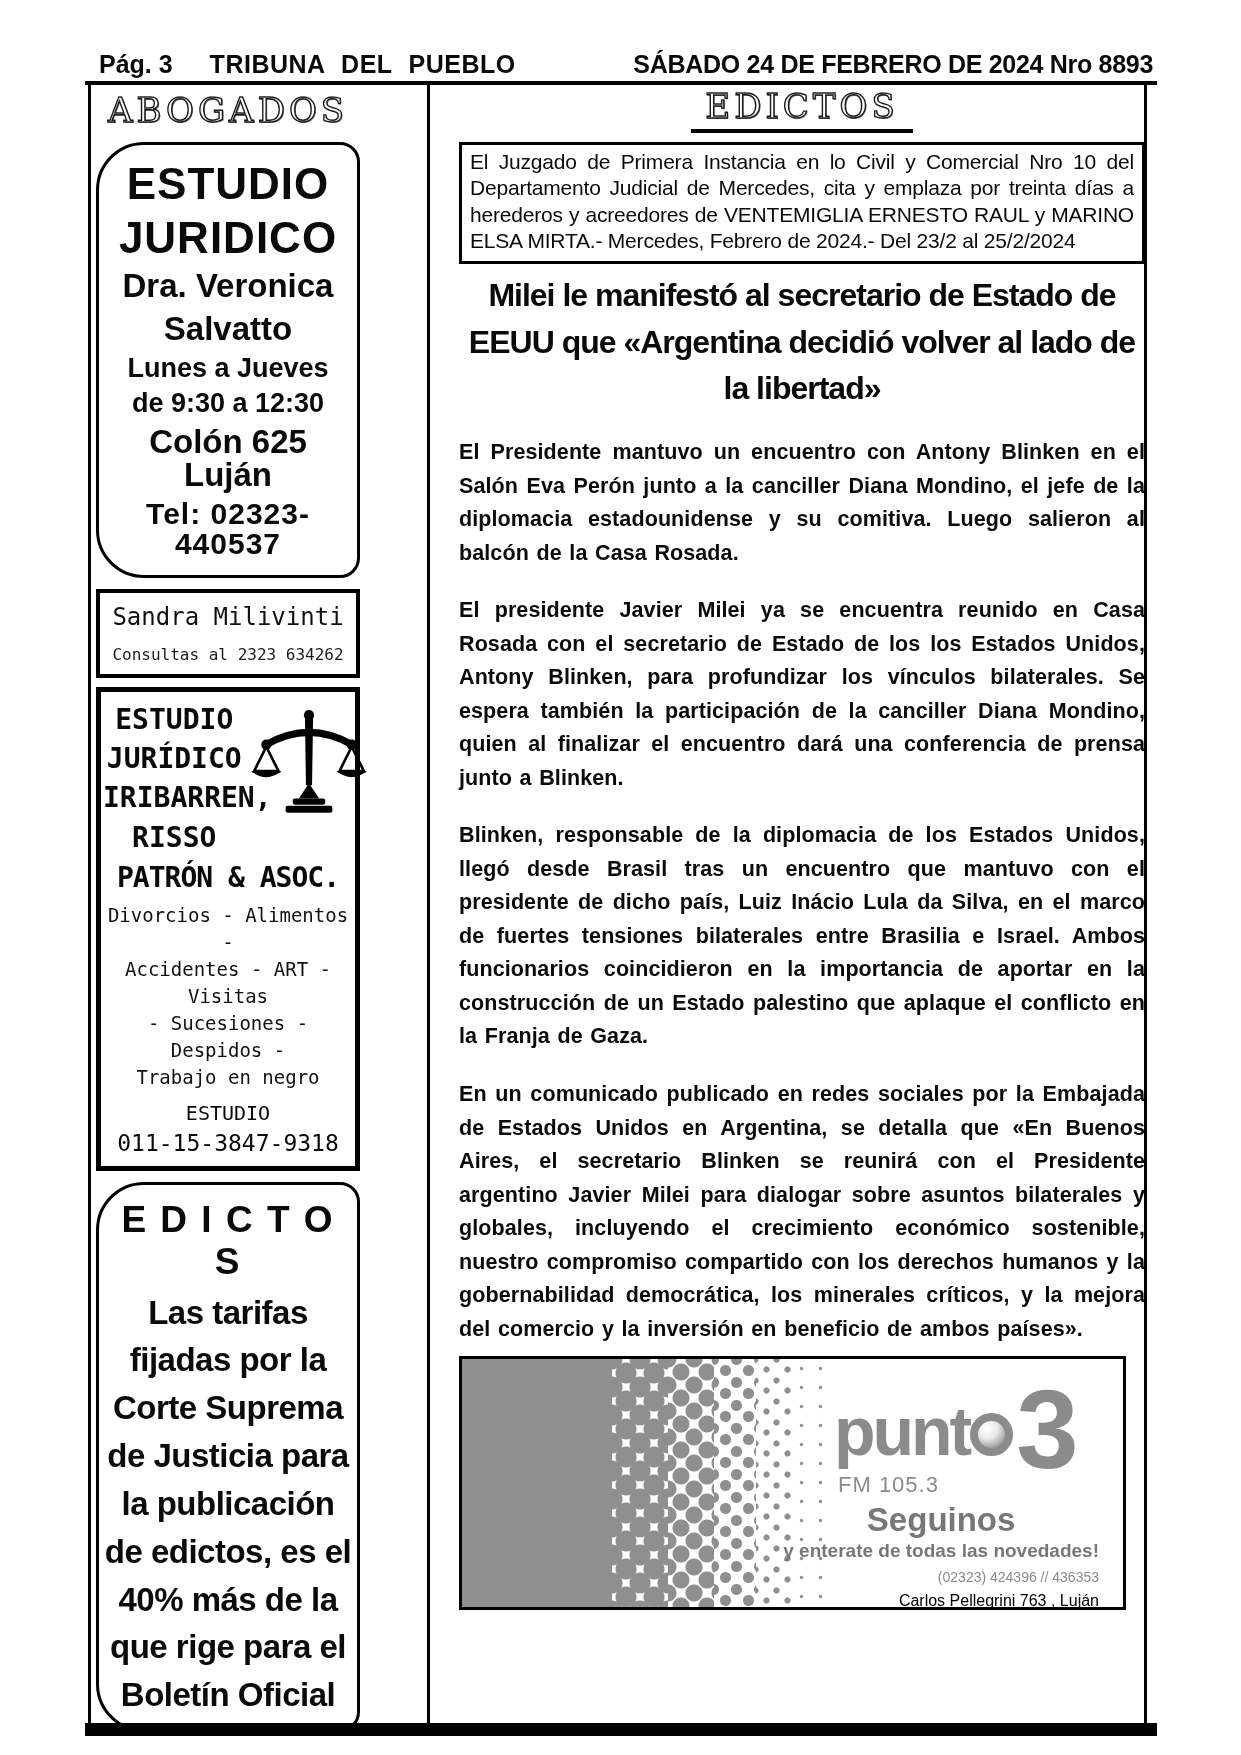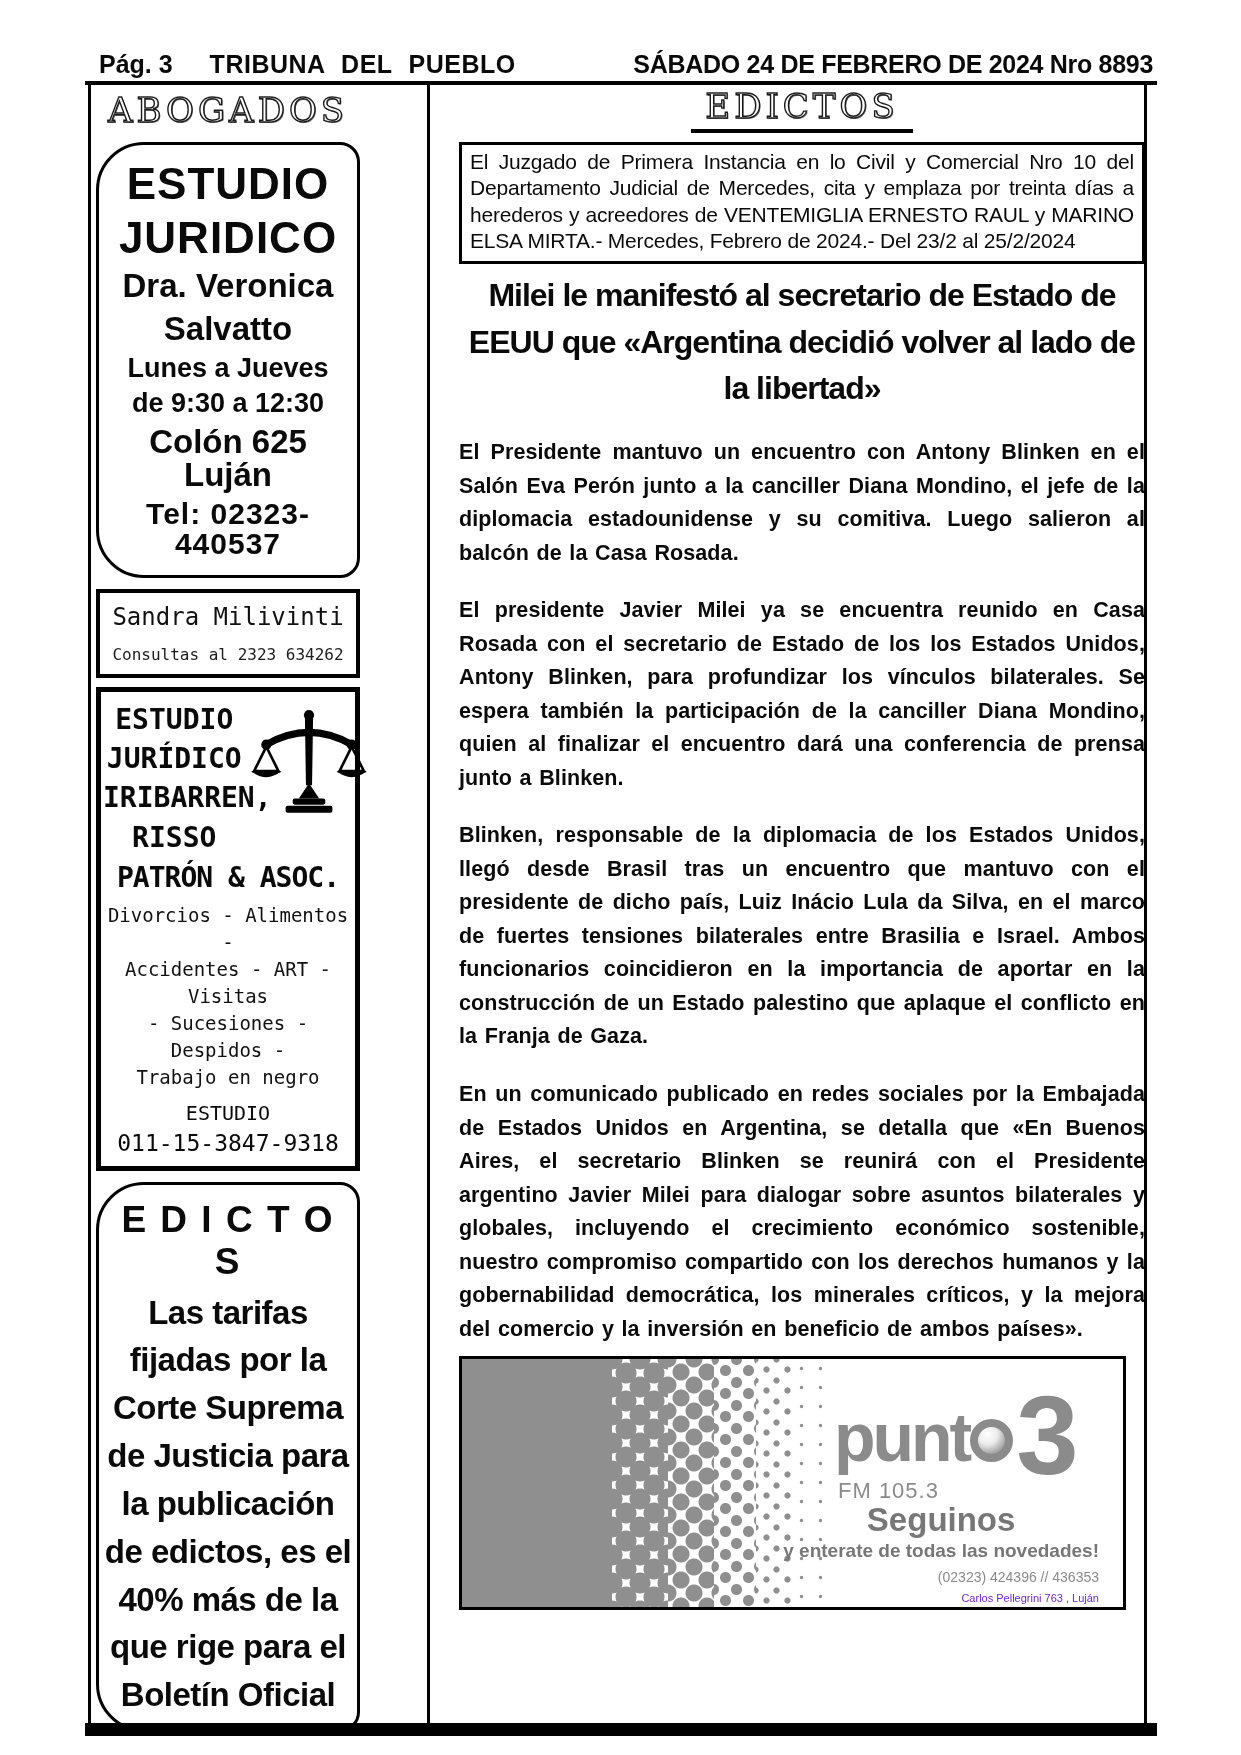--- a/index.html
+++ b/index.html
@@ -87,34 +87,34 @@
     background-size:26px 26px;background-position:0 0,13px 13px;}
   .pt-d3{left:252px;width:42px;
     background-image:radial-gradient(circle,#8f8f8f 5px,transparent 6px),radial-gradient(circle,#8f8f8f 5px,transparent 6px);
     background-size:23px 23px;background-position:0 0,11px 12px;}
   .pt-d4{left:294px;width:36px;
     background-image:radial-gradient(circle,#8f8f8f 2.6px,transparent 3.6px),radial-gradient(circle,#8f8f8f 2.6px,transparent 3.6px);
     background-size:21px 21px;background-position:0 0,10px 11px;}
   .pt-d5{left:330px;width:30px;
     background-image:radial-gradient(circle,#8f8f8f 1.2px,transparent 2.2px);
     background-size:19px 19px;}
-  .pt-logo{position:absolute;left:372px;top:24px;color:#8b8b8b;white-space:nowrap;}
+  .pt-logo{position:absolute;left:372px;top:18px;color:#8b8b8b;white-space:nowrap;}
   .pt-brand{font-size:68px;font-weight:bold;letter-spacing:-3px;}
   .ball-o{
     display:inline-block;width:27px;height:27px;border:8px solid #8b8b8b;border-radius:50%;
     background:radial-gradient(circle at 35% 28%,#ffffff 0%,#ececec 38%,#a7a7a7 72%,#7e7e7e 100%);
     color:transparent;overflow:hidden;font-size:20px;line-height:27px;position:relative;top:1px;margin-left:1px;
   }
   .pt-3{display:inline-block;font-size:112px;font-weight:bold;line-height:.72;position:relative;top:13px;margin-left:3px;}
   .pt-fm{font-size:22px;letter-spacing:1px;margin-top:2px;margin-left:4px;color:#8b8b8b;}
   .pt-follow{position:absolute;right:24px;top:142px;text-align:right;color:#777;}
   .pt-seguinos{font-size:33px;font-weight:bold;text-align:center;}
   .pt-tagline{font-size:19px;font-weight:bold;margin-top:1px;}
   .pt-phone{font-size:14px;margin-top:7px;color:#8a8a8a;}
-  .pt-addr{font-size:11px;margin-top:7px;color:#6d28d9;}
+  .pt-addr{font-size:16px;margin-top:7px;color:#000000;}
 </style>
 </head>
 <body>
 
 <div class="masthead-left">
   <span>Pág.</span>
   <span>3</span>
   <span class="masthead-name">TRIBUNA DEL PUEBLO</span>
 </div>
 <div class="masthead-right">SÁBADO 24 DE FEBRERO DE 2024 Nro 8893</div>

